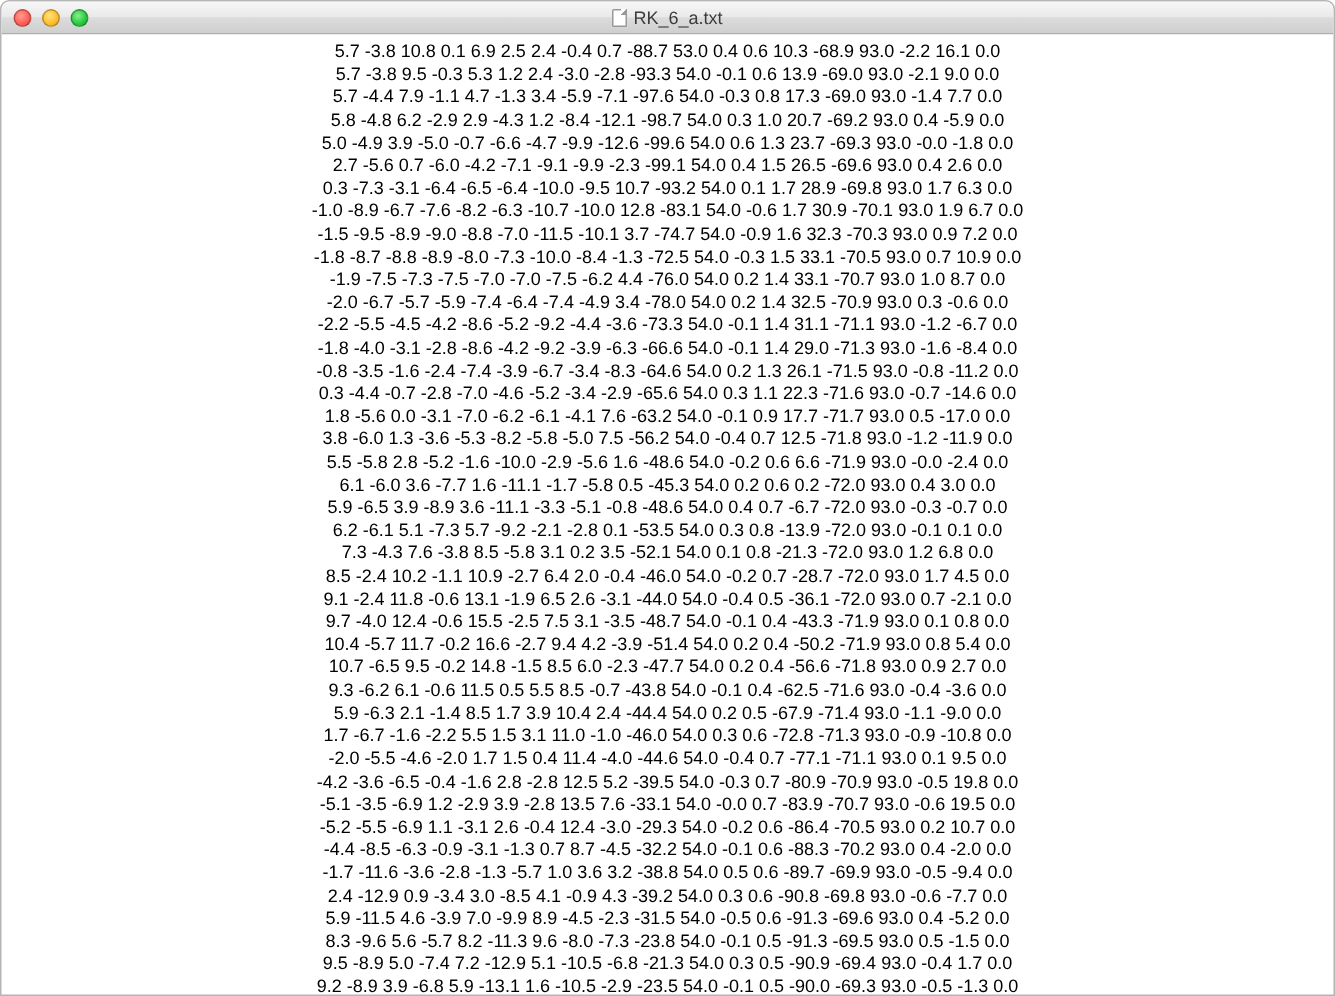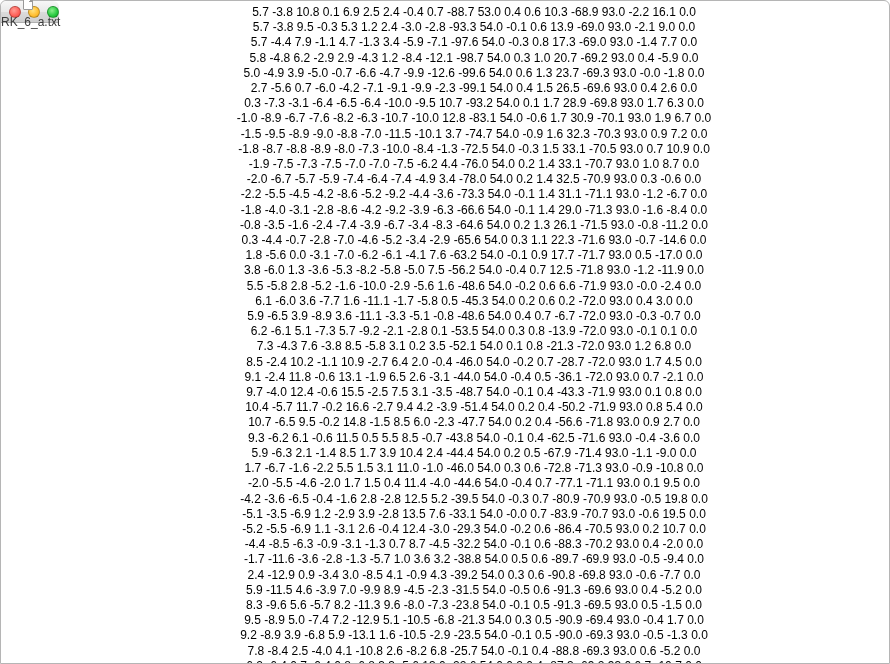--- a/index.html
+++ b/index.html
@@ -1,17 +1,17 @@
 <!DOCTYPE html>
 <html><head>
 <meta charset="utf-8">
 <style>
   * { margin: 0; padding: 0; box-sizing: border-box; }
   html, body { width: 890px; height: 664px; overflow: hidden; font-family: "Lucida Grande","Helvetica Neue",Arial,sans-serif; background: #fff; }
-  .window { width: 890px; height: 664px; display: flex; flex-direction: row; border: 1px solid #b5b5b5; border-radius: 6px 6px 0 0; }
+  .window { width: 890px; height: 664px; display: flex; flex-direction: column; border: 1px solid #b5b5b5; border-radius: 6px 6px 0 0; }
   .titlebar {
     height: 22px; flex: 0 0 22px;
     background: linear-gradient(to bottom, #f7f7f7 0%, #e9e9e9 50%, #dcdcdc 51%, #cfcfcf 100%);
     border-bottom: 1px solid #b0b0b0;
     display: flex; align-items: center; position: relative;
     border-radius: 6px 6px 0 0;
   }
   .traffic { display: flex; gap: 7px; margin-left: 8px; }
   .tl-btn { width: 12px; height: 12px; border-radius: 50%; border: 0.5px solid rgba(0,0,0,0.25); }
   .tl-close { background: radial-gradient(circle at 40% 35%, #ff9b93, #ff5f57 60%, #e0443e); }

